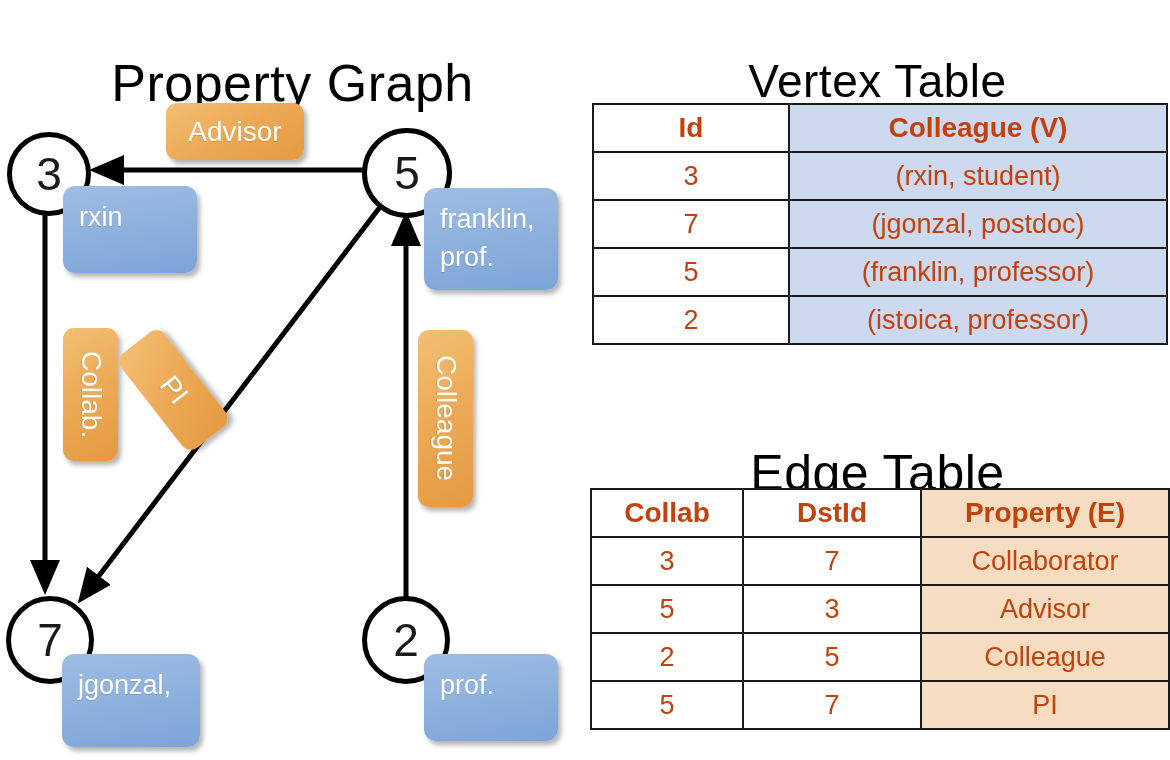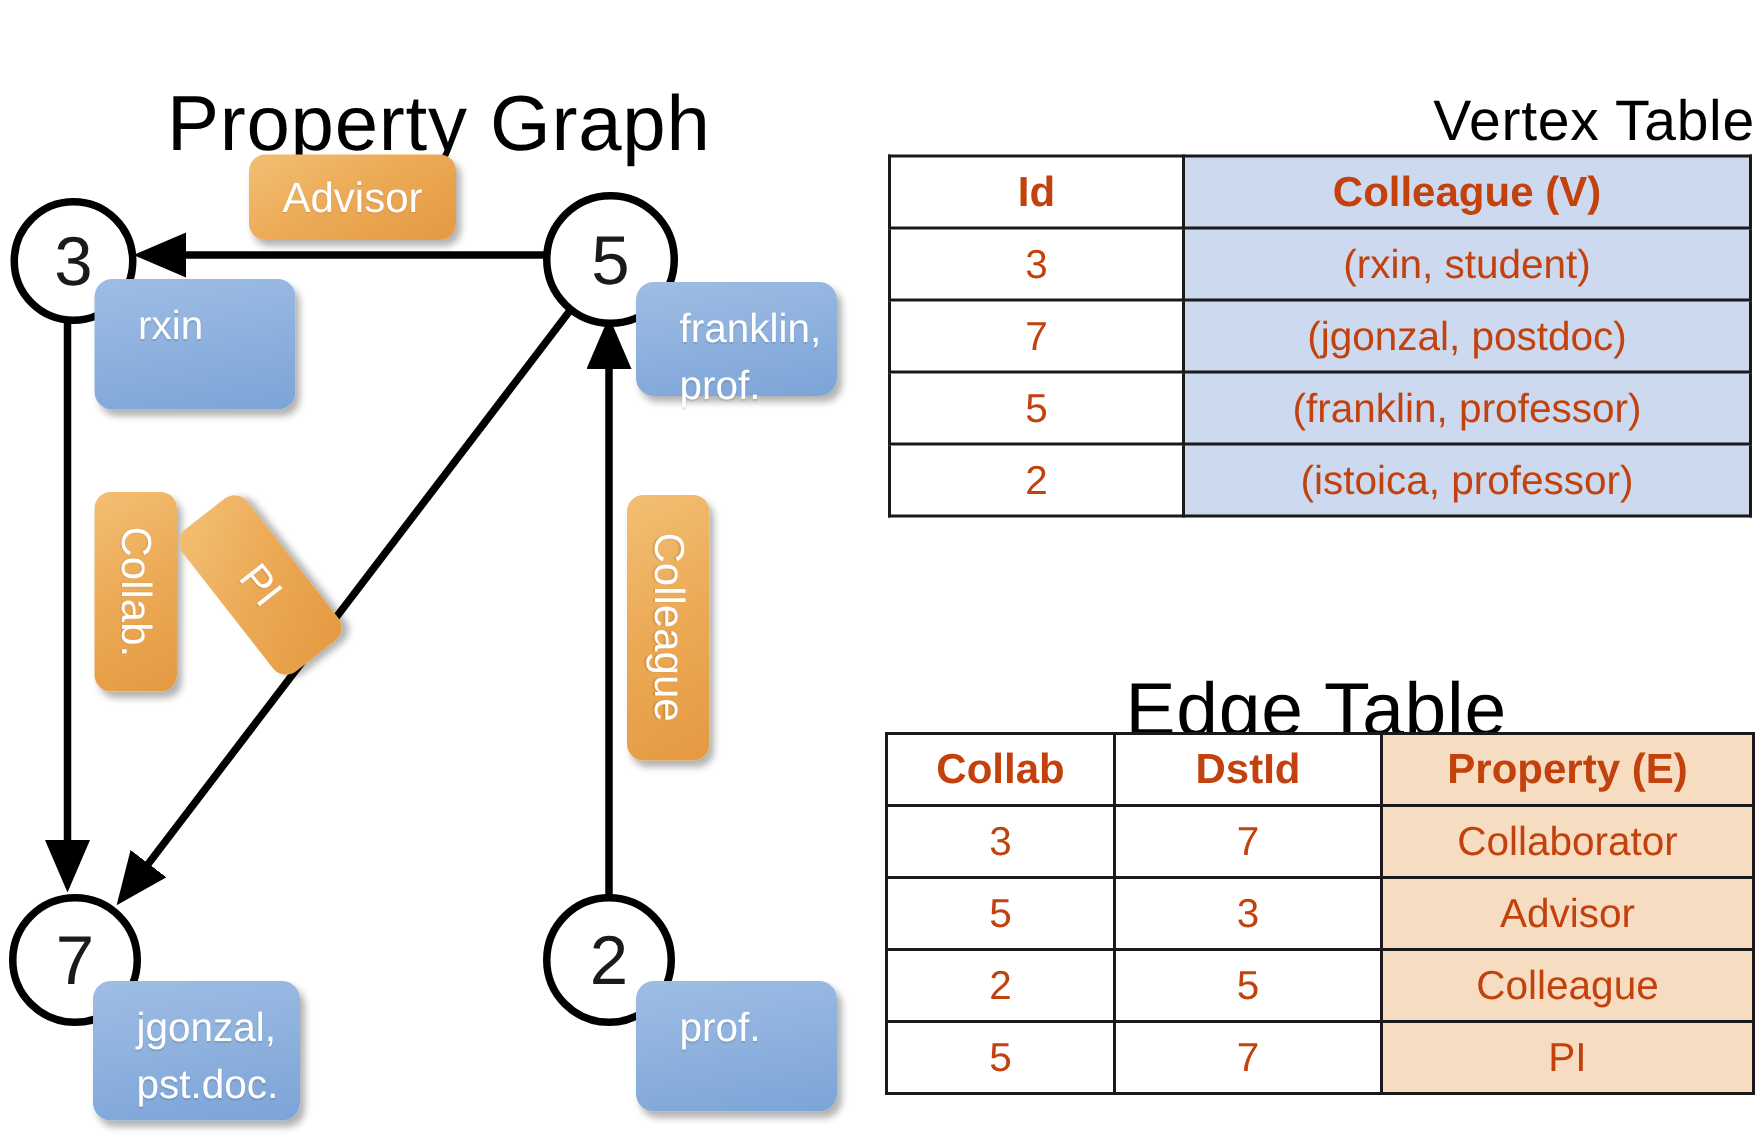--- a/index.html
+++ b/index.html
@@ -27,22 +27,22 @@
     margin-top: 44px;
   }
   #graph-title {
     left: 0; top: 8px; width: 585px;
     text-align: center;
     font-size: 52px;
     line-height: 62px;
   }
   #vertex-title {
     left: 585px; top: 6px; width: 585px;
-    text-align: right;
-    font-size: 38px;
+    text-align: center;
+    font-size: 46px;
     line-height: 62px;
   }
   #edge-title {
     left: 585px; top: 398px; width: 585px;
     text-align: center;
     font-size: 50px;
     line-height: 62px;
   }
 
   
@@ -74,21 +74,21 @@
 
   .prop-box {
     position: absolute;
     border-radius: 12px;
     background: linear-gradient(170deg, #9fbde4 0%, #8fb2de 45%, #7ca4d8 100%);
     box-shadow: 3px 4px 5px rgba(0,0,0,0.30);
     color: #ffffff;
     font-size: 27px;
     font-weight: 300;
     line-height: 38px;
-    padding: 12px 0 0 29px;
+    padding: 12px 0 0 16px;
     box-sizing: border-box;
     font-family: "Liberation Sans", sans-serif;
     text-shadow: 0 1px 1px rgba(0,0,0,0.12);
   }
 
   .edge-label {
     position: absolute;
     border-radius: 11px;
     background: linear-gradient(150deg, #f2bf74 0%, #eca955 50%, #e49a41 100%);
     box-shadow: 3px 4px 5px rgba(0,0,0,0.30);
@@ -185,28 +185,27 @@
     <span>7</span>
   </div>
   <div class="node" style="left:362px; top:596px; width:88px; height:88px;">
     <span>2</span>
   </div>
 
   <div class="prop-box" style="left:63px; top:186px; width:134px; height:87px;">
     <div>rxin</div>
   </div>
 
-  <div class="prop-box" style="left:424px; top:188px; width:134px; height:76px;">
+  <div class="prop-box" style="left:424px; top:188px; width:134px; height:102px;">
     <div>franklin,</div>
     <div>prof.</div>
   </div>
 
   <div class="prop-box" style="left:62px; top:654px; width:138px; height:93px;">
     <div>jgonzal,</div>
-    <div>pst.doc.</div>
   </div>
 
   <div class="prop-box" style="left:424px; top:654px; width:134px; height:87px;">
     <div>prof.</div>
   </div>
 </div>
 
 <div class="title" id="vertex-title">Vertex Table</div>
 
 <table class="tbl" id="vertex-table">

